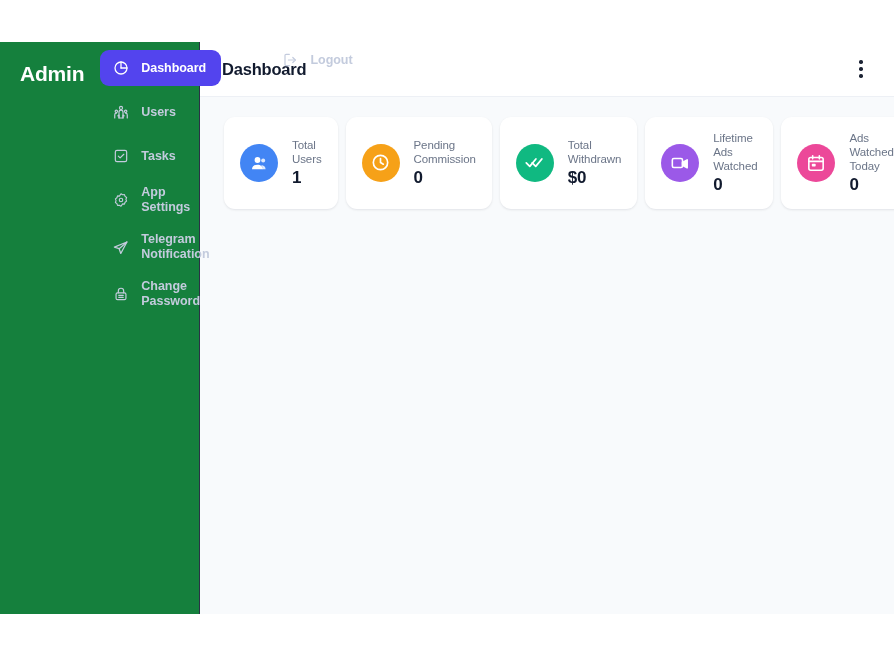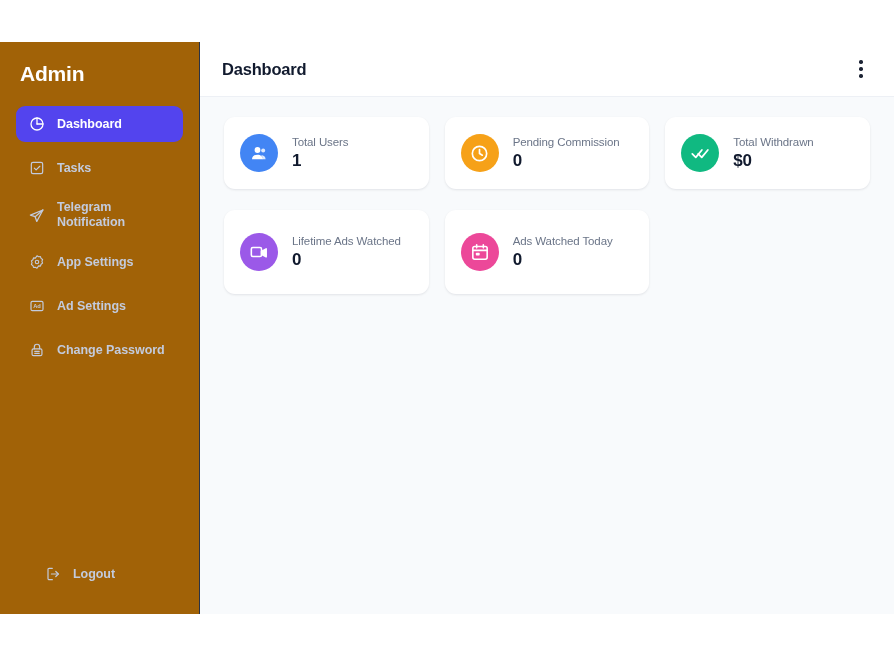--- a/index.html
+++ b/index.html
@@ -24,26 +24,26 @@
     display: flex;
     background: #f8fafc;
     overflow: hidden;
   }
 
   
   .sidebar {
     width: 200px;
     min-width: 200px;
     height: 572px;
-    background: #a16207;
+    background: #15803d;
     border-right: 1px solid #2a3245;
     box-sizing: border-box;
     position: relative;
     display: flex;
-    flex-direction: column;
+    flex-direction: row;
   }
   .brand {
     color: #ffffff;
     font-size: 21px;
     font-weight: bold;
     letter-spacing: -0.2px;
     padding: 20px 0 0 20px;
     height: 56px;
     box-sizing: border-box;
   }
@@ -134,23 +134,24 @@
   }
 
   .content {
     flex: 1;
     padding: 20px 24px 0 24px;
     box-sizing: border-box;
     overflow: hidden;
   }
   .card-grid {
     display: grid;
-    grid-template-columns: repeat(3, 1fr);
+    grid-template-columns: repeat(5, 1fr);
     column-gap: 16px;
     row-gap: 21px;
+    gap: 8px;
   }
   .stat-card {
     background: #ffffff;
     border-radius: 11px;
     box-shadow: 0 1px 3px rgba(16, 24, 40, 0.06), 0 1px 2px rgba(16, 24, 40, 0.04);
     padding: 14px 16px;
     display: flex;
     align-items: center;
     gap: 14px;
     box-sizing: border-box;
@@ -198,62 +199,68 @@
         <span class="nav-icon">
           <svg width="16" height="16" viewBox="0 0 24 24" fill="none" stroke="currentColor" stroke-width="1.9" stroke-linecap="round" stroke-linejoin="round">
             <circle cx="12" cy="12" r="9"></circle>
               <path d="M12 12V3"></path>
               <path d="M12 12h9"></path>
           </svg>
         </span>
         <span class="nav-label">Dashboard</span>
       </div>
 
+      <div class="nav-item">
+        <span class="nav-icon">
+          <svg width="16" height="16" viewBox="0 0 24 24" fill="none" stroke="currentColor" stroke-width="1.8" stroke-linecap="round" stroke-linejoin="round">
+            <circle cx="12" cy="6" r="2.3"></circle>
+              <path d="M9 21v-4.5l-1.6 1.2"></path>
+              <path d="M15 21v-4.5l1.6 1.2"></path>
+            <path d="M12 9.2c-2.1 0-3 1.5-3 3.3V21h6v-8.5c0-1.8-.9-3.3-3-3.3z"></path>
+            <circle cx="5" cy="11" r="1.8"></circle>
+              <path d="M2.6 21v-4.6c0-1.4.8-2.6 2.4-2.6"></path>
+            <circle cx="19" cy="11" r="1.8"></circle>
+              <path d="M21.4 21v-4.6c0-1.4-.8-2.6-2.4-2.6"></path>
+          </svg>
+        </span>
+        <span class="nav-label">Users</span>
+      </div>
 
       <div class="nav-item">
         <span class="nav-icon">
           <svg width="16" height="16" viewBox="0 0 24 24" fill="none" stroke="currentColor" stroke-width="1.8" stroke-linecap="round" stroke-linejoin="round">
             <rect x="3.5" y="3.5" width="17" height="17" rx="2.5"></rect>
               <path d="M8 12.2l2.7 2.6L16.2 9.4"></path>
           </svg>
         </span>
         <span class="nav-label">Tasks</span>
       </div>
 
 
 
+      <div class="nav-item">
+        <span class="nav-icon">
+          <svg width="16" height="16" viewBox="0 0 24 24" fill="none" stroke="currentColor" stroke-width="1.7" stroke-linecap="round" stroke-linejoin="round">
+            <path d="M12 2.6l2.4 1.5 2.8-.2.9 2.7 2.3 1.7-1 2.7 1 2.7-2.3 1.7-.9 2.7-2.8-.2L12 21.4l-2.4-1.5-2.8.2-.9-2.7L3.6 15.7l1-2.7-1-2.7 2.3-1.7.9-2.7 2.8.2z"></path>
+            <circle cx="12" cy="12" r="2.6"></circle>
+          </svg>
+        </span>
+        <span class="nav-label">App Settings</span>
+      </div>
+
       <div class="nav-item two-line">
         <span class="nav-icon">
           <svg width="17" height="17" viewBox="0 0 24 24" fill="none" stroke="currentColor" stroke-width="1.8" stroke-linecap="round" stroke-linejoin="round">
             <path d="M21 4.2L3.4 11.4l6.7 2.3 2.3 6.7z"></path>
               <path d="M10.1 13.7L21 4.2"></path>
           </svg>
         </span>
         <span class="nav-label">Telegram Notification</span>
       </div>
 
-      <div class="nav-item">
-        <span class="nav-icon">
-          <svg width="16" height="16" viewBox="0 0 24 24" fill="none" stroke="currentColor" stroke-width="1.7" stroke-linecap="round" stroke-linejoin="round">
-            <path d="M12 2.6l2.4 1.5 2.8-.2.9 2.7 2.3 1.7-1 2.7 1 2.7-2.3 1.7-.9 2.7-2.8-.2L12 21.4l-2.4-1.5-2.8.2-.9-2.7L3.6 15.7l1-2.7-1-2.7 2.3-1.7.9-2.7 2.8.2z"></path>
-            <circle cx="12" cy="12" r="2.6"></circle>
-          </svg>
-        </span>
-        <span class="nav-label">App Settings</span>
-      </div>
-
-      <div class="nav-item">
-        <span class="nav-icon">
-          <svg width="16" height="16" viewBox="0 0 24 24" fill="none" stroke="currentColor" stroke-width="1.8" stroke-linecap="round" stroke-linejoin="round">
-            <rect x="3" y="5" width="18" height="14" rx="2.2"></rect>
-            <text x="12" y="15" font-size="8.6" font-family="Liberation Sans, sans-serif" font-weight="bold" fill="currentColor" stroke="none" text-anchor="middle">Ad</text>
-          </svg>
-        </span>
-        <span class="nav-label">Ad Settings</span>
-      </div>
 
       <div class="nav-item">
         <span class="nav-icon">
           <svg width="16" height="16" viewBox="0 0 24 24" fill="none" stroke="currentColor" stroke-width="1.8" stroke-linecap="round" stroke-linejoin="round">
             <rect x="4.6" y="10.2" width="14.8" height="10.2" rx="2.2"></rect>
             <path d="M8 10.2V7.4a4 4 0 0 1 8 0v2.8"></path>
             <path d="M8.6 14h6.8"></path>
               <path d="M8.6 17h6.8"></path>
           </svg>
         </span>

